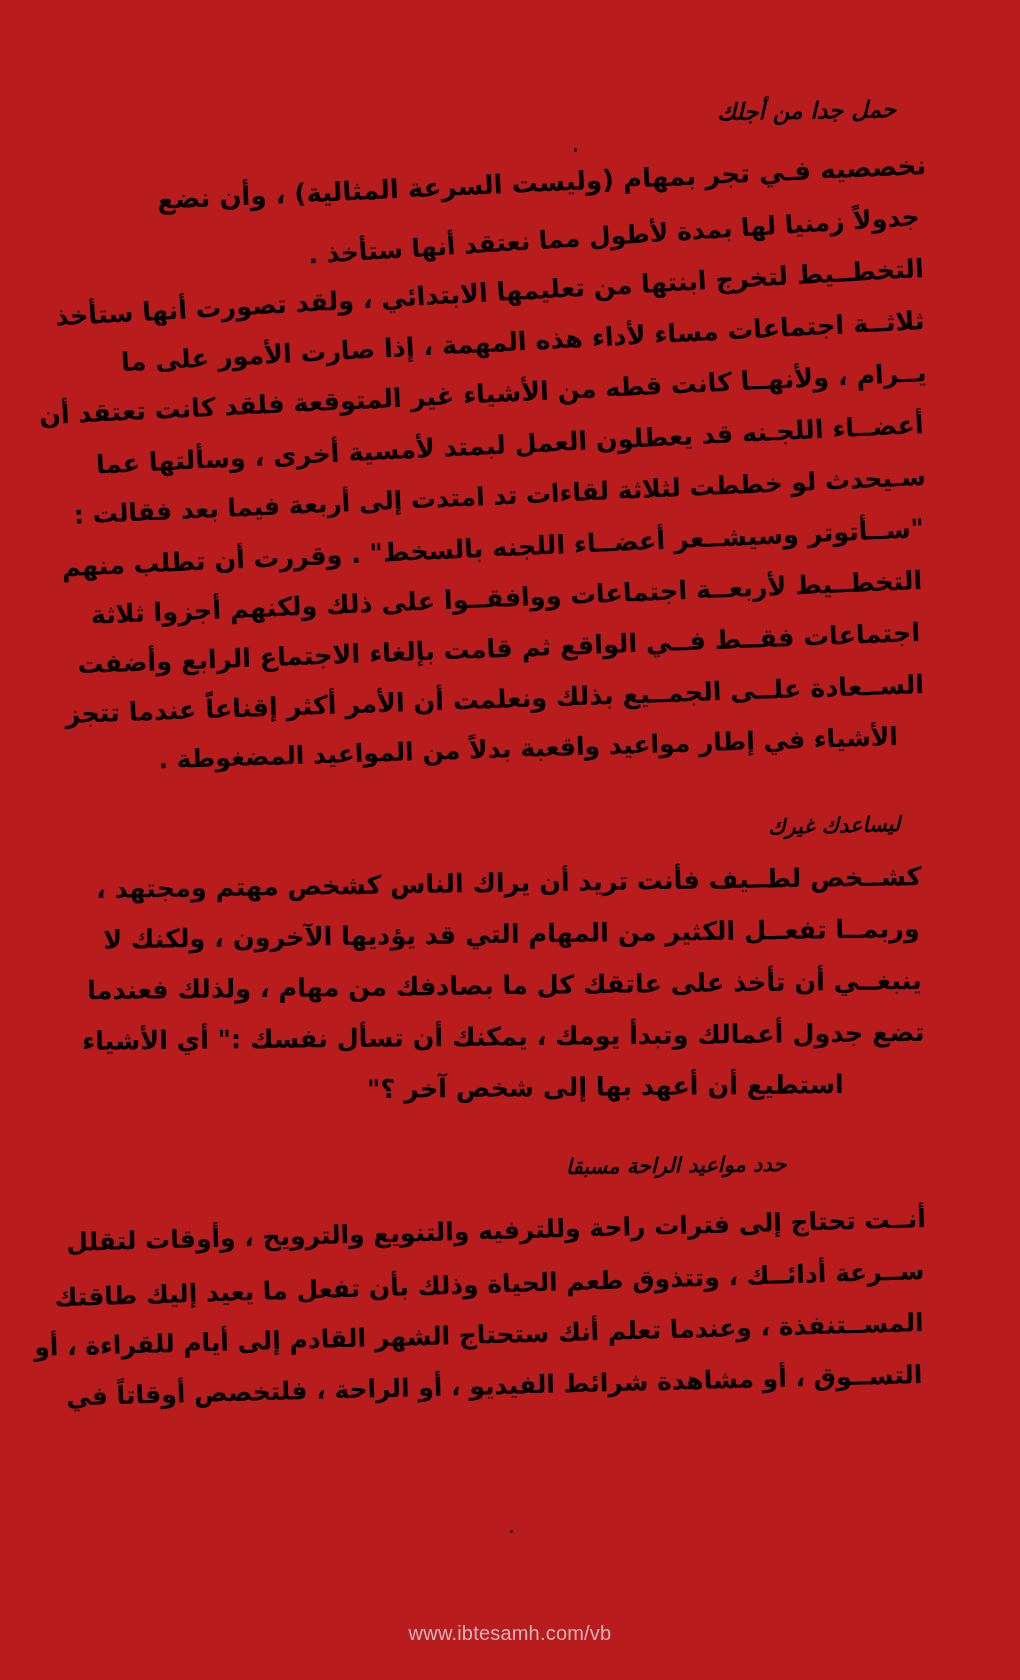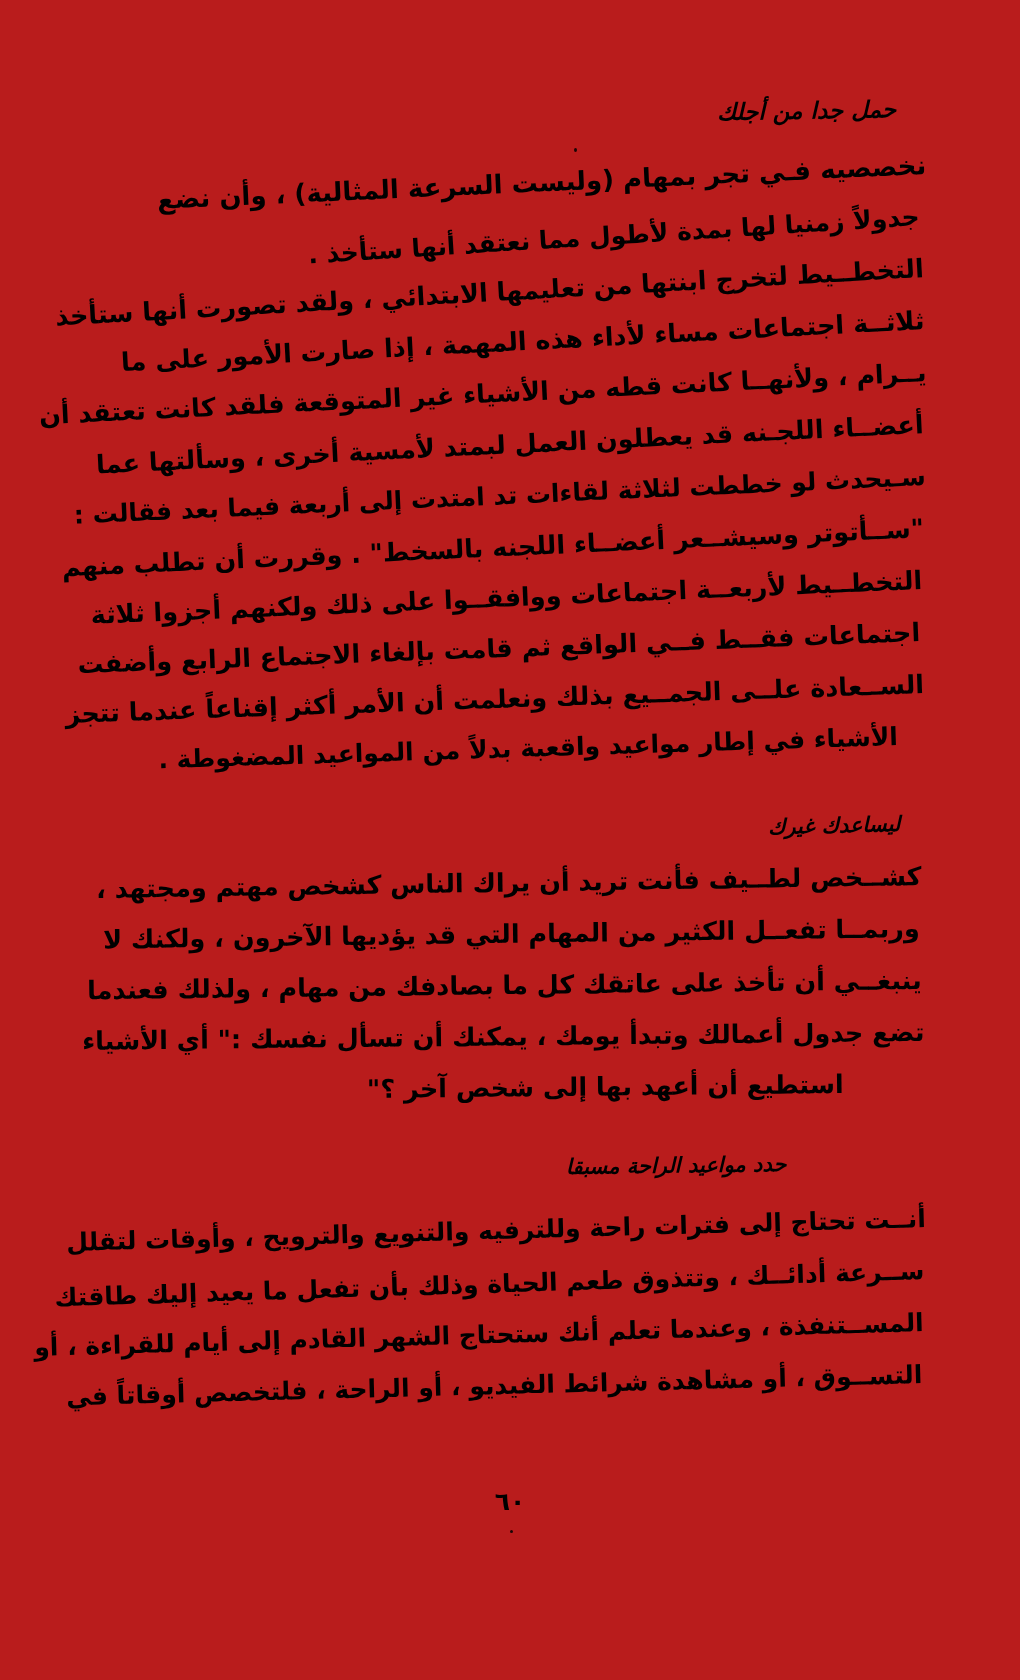--- a/index.html
+++ b/index.html
@@ -155,16 +155,16 @@
 
     <div class="abs-line para-line" style="top:1214px; right:-8px; transform: rotate(-1.6deg); font-size:25px;">المســتنفذة ، وعندما تعلم أنك ستحتاج الشهر القادم إلى أيام للقراءة ، أو</div>
 
     <div class="abs-line para-line" style="top:1266px; right:-6px; transform: rotate(-1.5deg); font-size:25px;">التســوق ، أو مشاهدة شرائط الفيديو ، أو الراحة ، فلتخصص أوقاتاً في</div>
 
   </div>
 
   <div class="speck" style="top:148px; left:574px; width:3px; height:4px;"></div>
   <div class="speck" style="top:1530px; left:510px; width:3px; height:3px;"></div>
 
-  <div id="page-number">٦٠</div>
 
+  <div id="watermark" style="color: rgb(217, 179, 184);">www.ibtesamh.com/vb</div>
 
 </div>
 
 </body></html>

